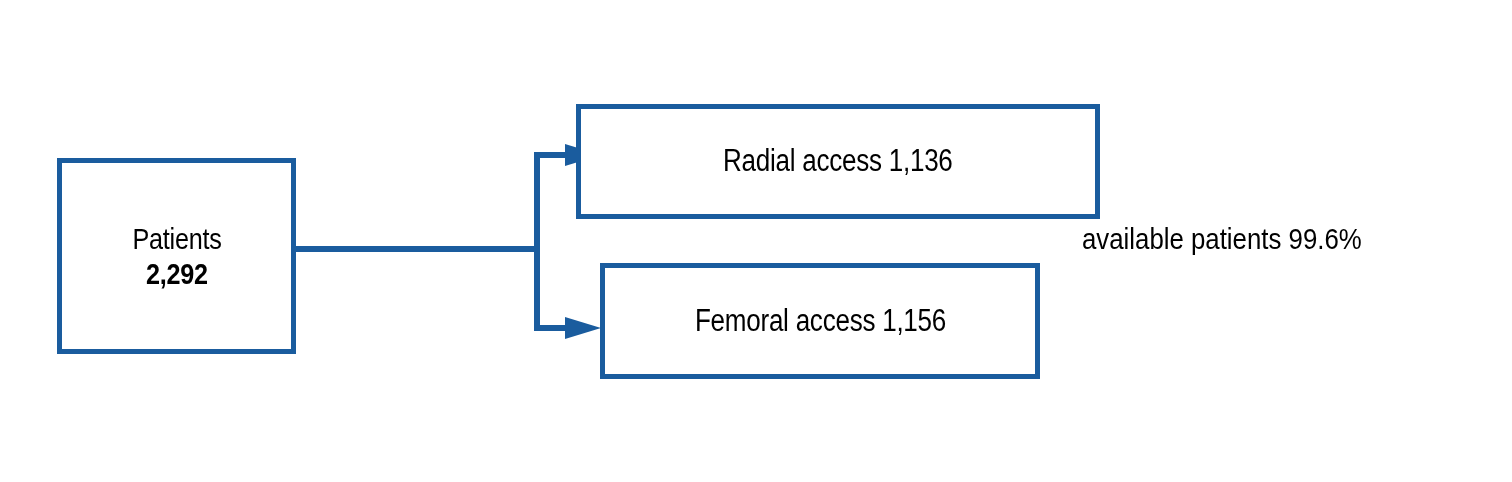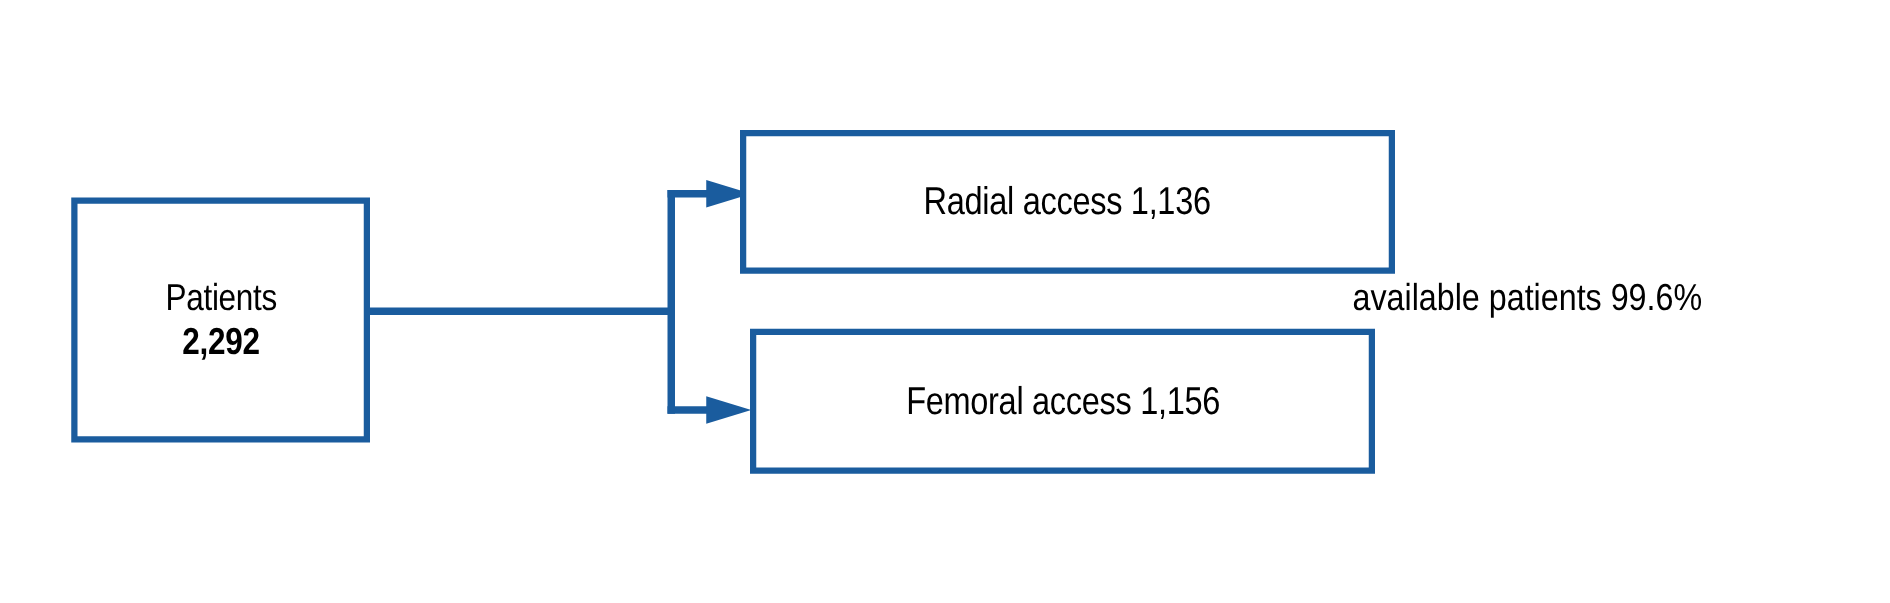--- a/index.html
+++ b/index.html
@@ -33,29 +33,29 @@
     color: #000000;
   }
 
   #box-patients {
     left: 57px;
     top: 158px;
     width: 239px;
     height: 196px;
   }
   #box-radial {
-    left: 592px;
+    left: 576px;
     top: 104px;
     width: 524px;
     height: 115px;
   }
   #box-femoral {
     left: 600px;
     top: 263px;
-    width: 500px;
+    width: 440px;
     height: 116px;
   }
 
   
   .box-text {
     font-family: "Liberation Sans Narrow", "Liberation Sans", sans-serif;
     font-size: 30px;
     line-height: 1.18;
     letter-spacing: -0.3px;
     transform: scaleX(0.84);

